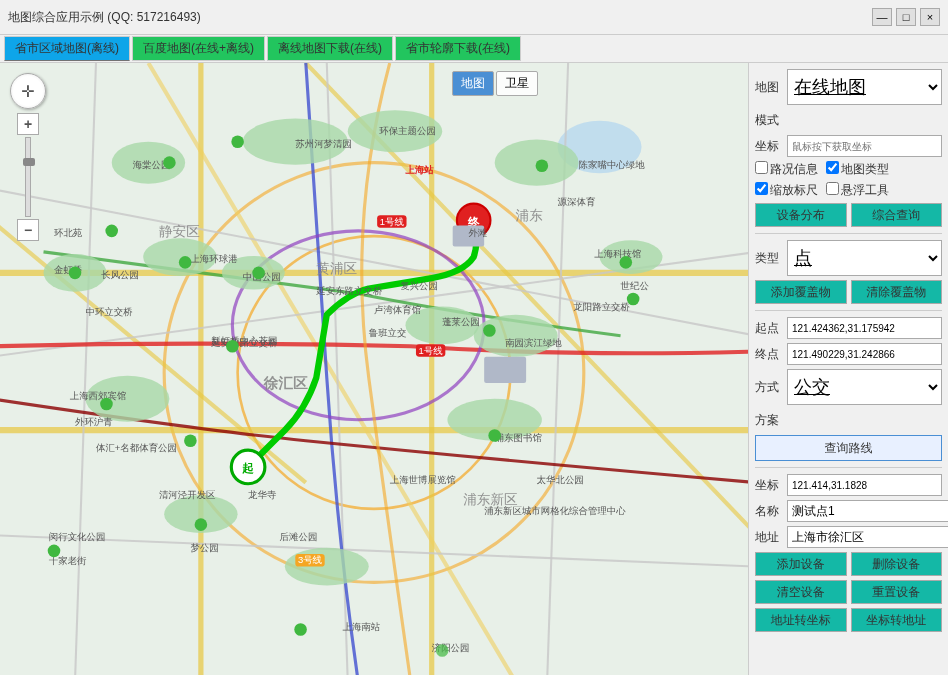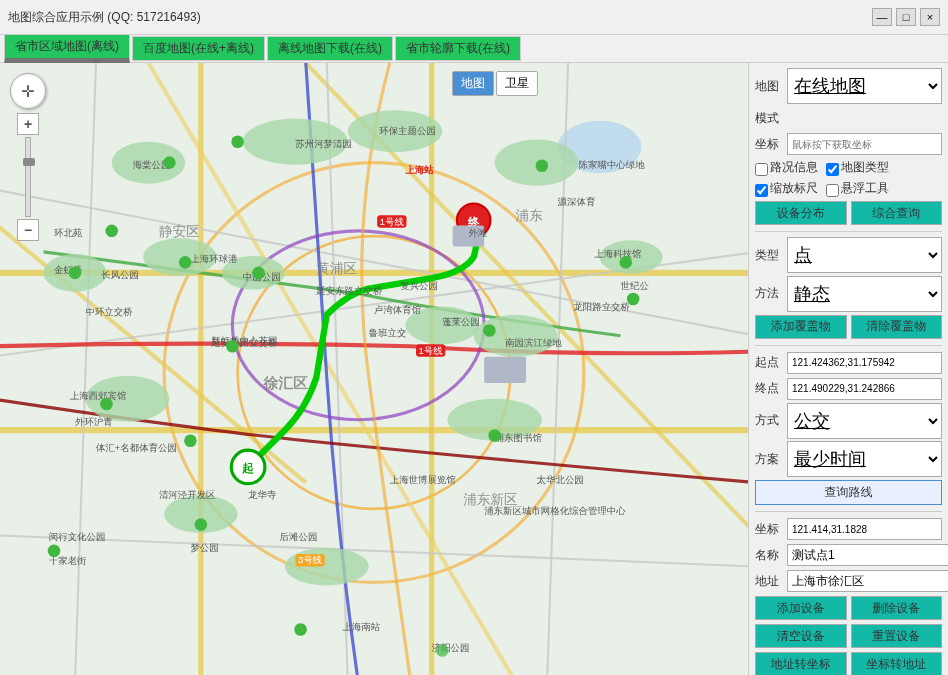--- a/index.html
+++ b/index.html
@@ -38,21 +38,21 @@
     }
     .menu-tab {
       padding: 3px 10px;
       border: 1px solid #ccc;
       background: #22c55e;
       cursor: pointer;
       font-size: 12px;
       color: #333;
       white-space: nowrap;
     }
-    .menu-tab.active { background: #22c55e; border-bottom: 6px solid #737373; }
+    .menu-tab.active { background: #0ea5e9; border-bottom: 1px solid #737373; }
 
     
     .main-layout {
       display: flex;
       height: calc(675px - 56px);
     }
 
     
     .map-area {
       flex: 1;
@@ -183,21 +183,21 @@
       padding: 1px 4px;
     }
     .panel-checkbox-row {
       display: flex;
       gap: 8px;
       align-items: center;
       flex-wrap: wrap;
     }
     .checkbox-item {
       display: flex;
-      align-items: flex-end;
+      align-items: flex-start;
       gap: 2px;
       font-size: 12px;
       color: #333;
       cursor: pointer;
     }
     .panel-btn {
       flex: 1;
       height: 24px;
       border: 1px solid #aaa;
       background: #14b8a6;
@@ -452,27 +452,20 @@
 
     <div class="panel-row">
       <span class="panel-label">类型</span>
       <select class="panel-select">
         <option>点</option>
         <option>线</option>
         <option>面</option>
       </select>
     </div>
 
-    <div class="panel-row">
-      <span class="panel-label">方法</span>
-      <select class="panel-select">
-        <option>静态</option>
-        <option>动态</option>
-      </select>
-    </div>
 
     <div class="panel-btn-row">
       <button class="panel-btn">添加覆盖物</button>
       <button class="panel-btn">清除覆盖物</button>
     </div>
 
     <div class="panel-divider"></div>
 
     <div class="panel-row">
       <span class="panel-label">起点</span>
@@ -488,25 +481,20 @@
       <span class="panel-label">方式</span>
       <select class="panel-select">
         <option>公交</option>
         <option>驾车</option>
         <option>步行</option>
       </select>
     </div>
 
     <div class="panel-row">
       <span class="panel-label">方案</span>
-      <select class="panel-select">
-        <option>最少时间</option>
-        <option>最少换乘</option>
-        <option>最少步行</option>
-      </select>
     </div>
 
     <button class="panel-full-btn">查询路线</button>
 
     <div class="panel-divider"></div>
 
     <div class="panel-row">
       <span class="panel-label">坐标</span>
       <input class="panel-input" type="text" value="121.414,31.1828" style="font-size: 10px;">
     </div>

